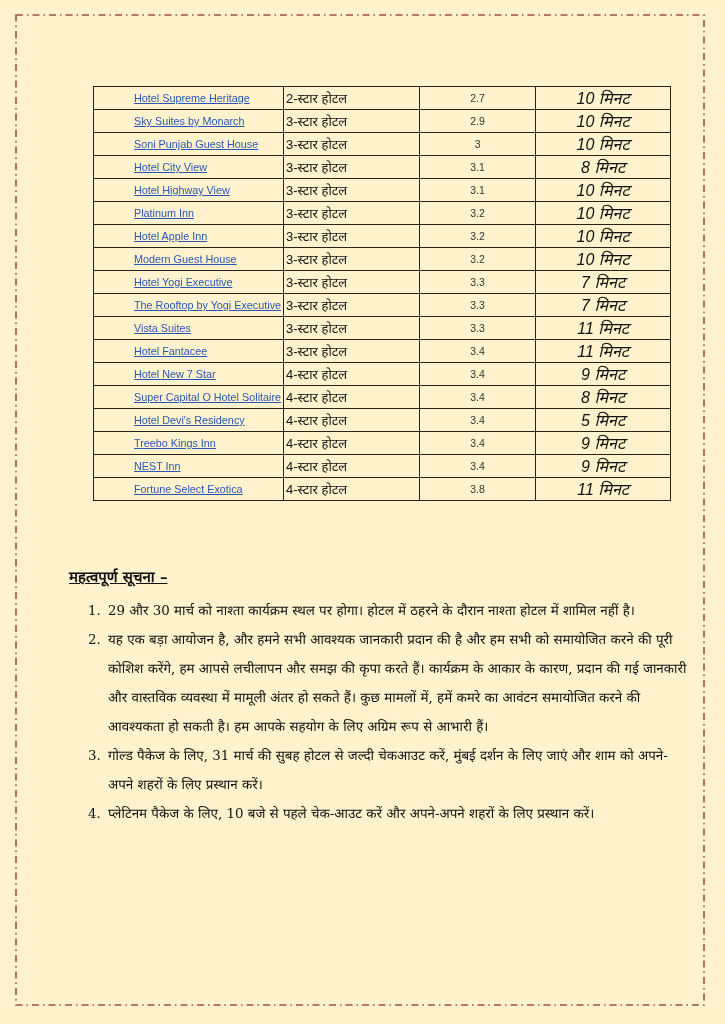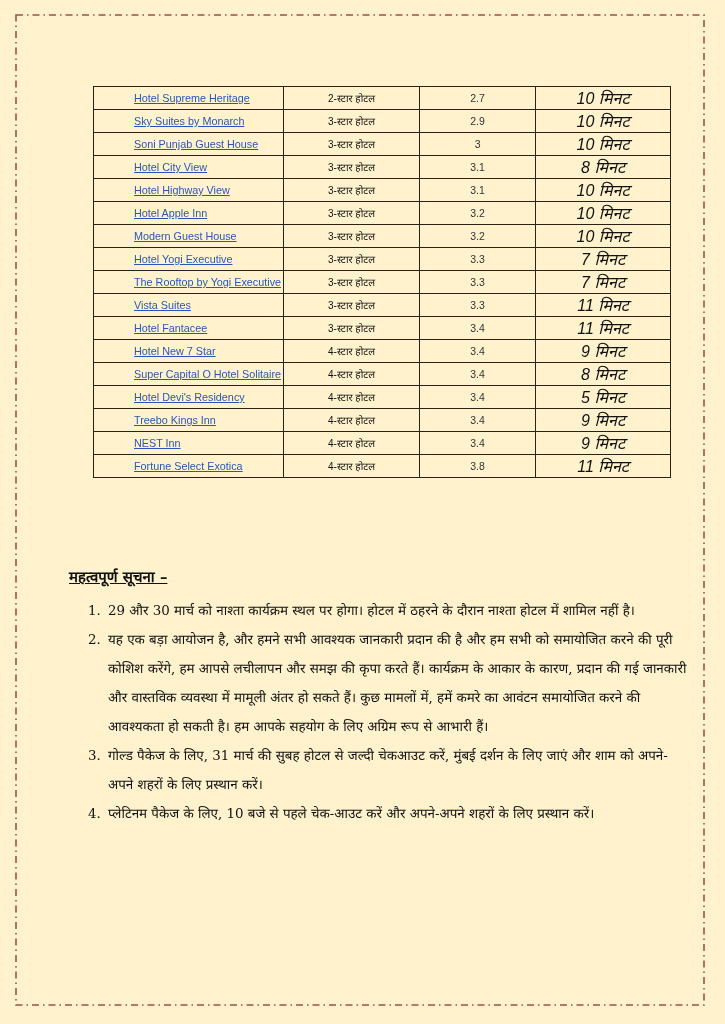--- a/index.html
+++ b/index.html
@@ -20,21 +20,21 @@
       font-family: "Liberation Sans", "DejaVu Sans", sans-serif;
       font-size: 11px;
     }
     .hotel-table td {
       border: 1.5px solid #2b2116;
       height: 21.9px; padding: 0 2px;
       white-space: nowrap;
     }
     .hotel-table td.c-name { width: 164px; text-align: left; }
     .hotel-table td.c-name a { color: #2957b8; text-decoration: underline; font-size: 10.8px; padding-left: 38px; }
-    .hotel-table td.c-type { width: 131px; text-align: center; font-size: 10px; }
+    .hotel-table td.c-type { width: 131px; text-align: left; font-size: 13px; }
     .hotel-table td.c-rating { width: 111px; text-align: center; font-size: 10.5px; color: #333; margin-top: 24px; }
     .hotel-table td.c-time { width: 130px; text-align: center; font-size: 16px; font-style: italic; }
 
     .notice-heading {
       position: absolute; left: 61px; top: 558px;
       font-size: 15px; font-weight: bold; text-decoration: underline;
       margin: 8px;
     }
     .notice-list {
       position: absolute; left: 88px; top: 596px; width: 600px;
@@ -79,20 +79,26 @@
       <tr>
         <td class="c-name"><a href="#">Hotel City View</a></td>
         <td class="c-type">3-स्टार होटल</td>
         <td class="c-rating">3.1</td>
         <td class="c-time">8 मिनट</td>
       </tr>
       <tr>
         <td class="c-name"><a href="#">Hotel Highway View</a></td>
         <td class="c-type">3-स्टार होटल</td>
         <td class="c-rating">3.1</td>
+        <td class="c-time">10 मिनट</td>
+      </tr>
+      <tr>
+        <td class="c-name"><a href="#">Platinum Inn</a></td>
+        <td class="c-type">3-स्टार होटल</td>
+        <td class="c-rating">3.2</td>
         <td class="c-time">10 मिनट</td>
       </tr>
       <tr>
         <td class="c-name"><a href="#">Hotel Apple Inn</a></td>
         <td class="c-type">3-स्टार होटल</td>
         <td class="c-rating">3.2</td>
         <td class="c-time">10 मिनट</td>
       </tr>
       <tr>
         <td class="c-name"><a href="#">Modern Guest House</a></td>

